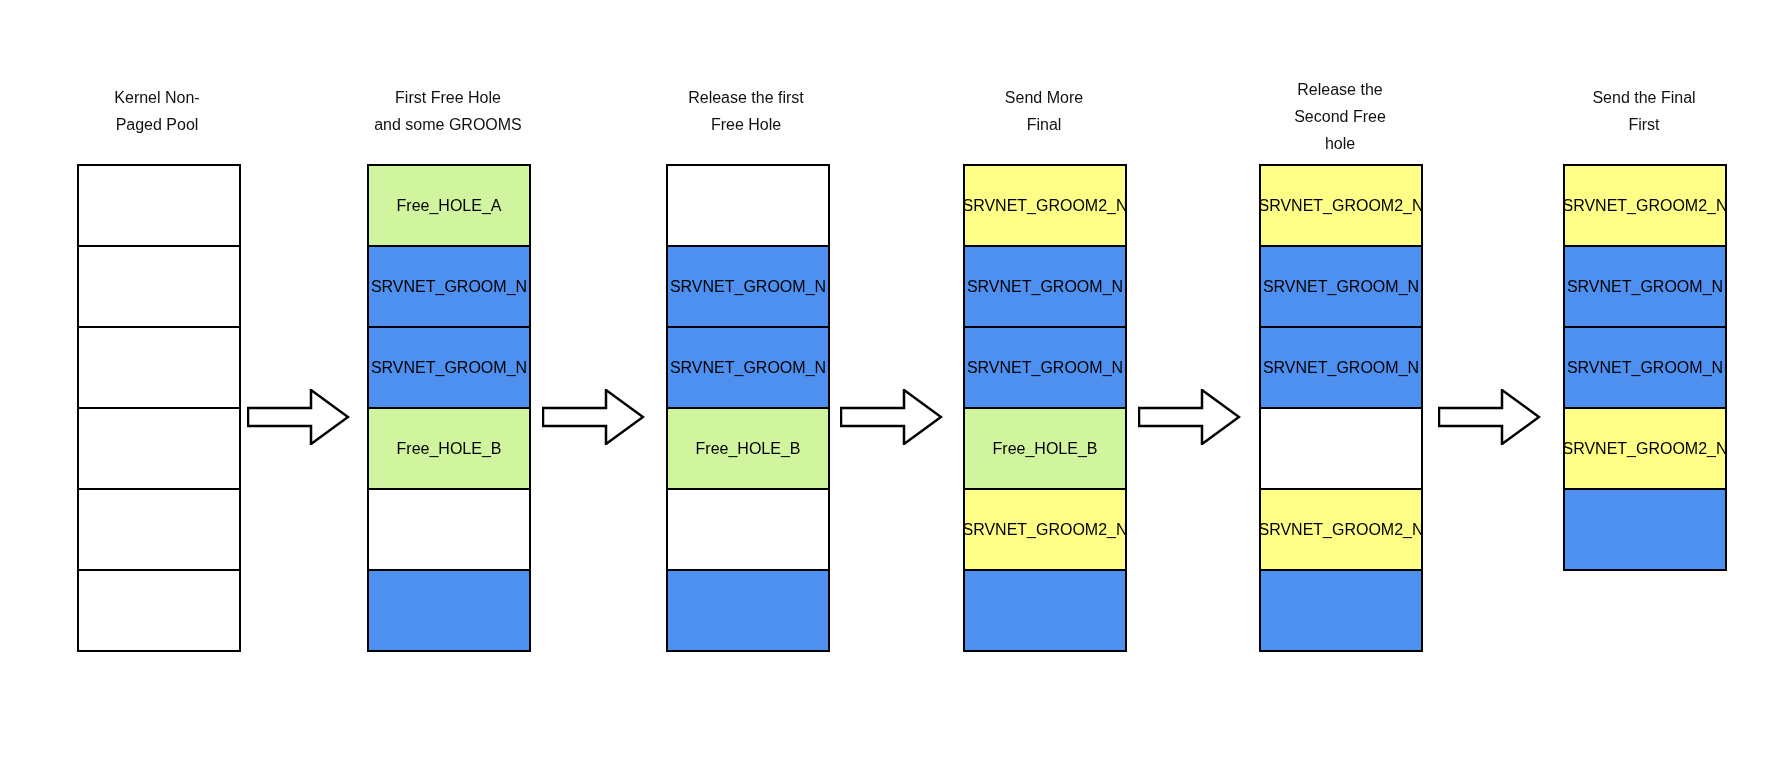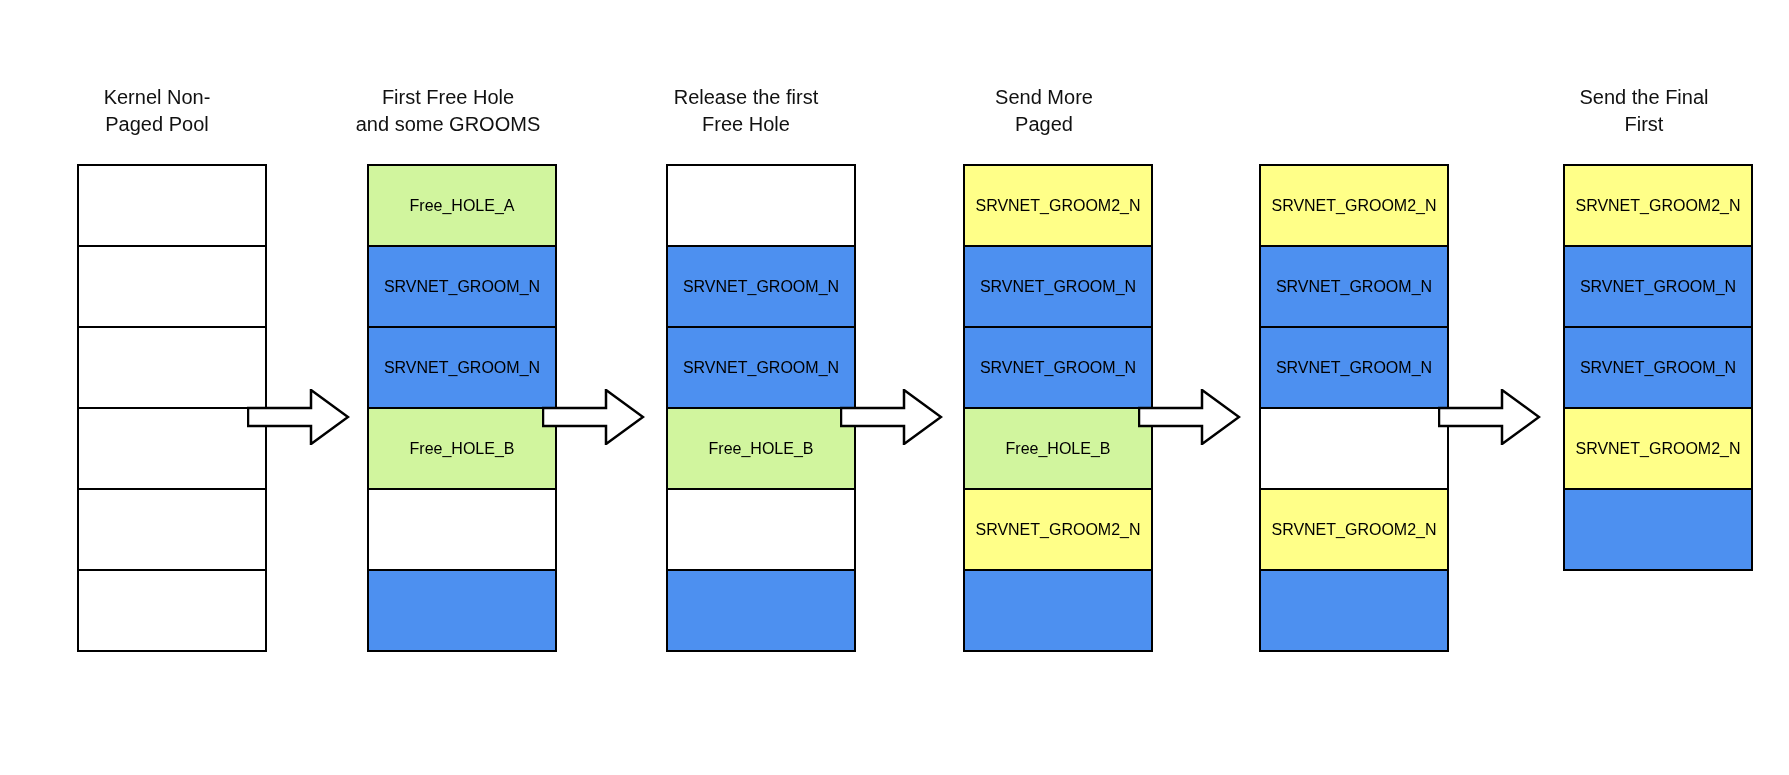--- a/index.html
+++ b/index.html
@@ -9,33 +9,33 @@
     height: 775px;
     background: #ffffff;
     overflow: hidden;
     font-family: "Liberation Sans", "DejaVu Sans", sans-serif;
     color: #000000;
   }
   .col-title {
     position: absolute;
     width: 240px;
     text-align: center;
-    font-size: 20px;
+    font-size: 16px;
     line-height: 27px;
     white-space: pre-line;
     color: #111111;
   }
   .memcol {
     position: absolute;
     top: 164px;
     width: 160px;
   }
   .cell {
     box-sizing: border-box;
-    width: 190px;
+    width: 164px;
     height: 83px;
     margin-top: -2px;
     border: 2px solid #000000;
     display: flex;
     align-items: center;
     justify-content: center;
     font-size: 16px;
     white-space: nowrap;
     overflow: visible;
     background: #ffffff;
@@ -54,21 +54,24 @@
 
 <div id="canvas">
 
   <div class="col-title" style="left:37px;  top:84px;">Kernel Non-
 Paged Pool</div>
   <div class="col-title" style="left:626px; top:84px;">Release the first
 Free Hole</div>
   <div class="col-title" style="left:328px; top:84px;">First Free Hole
 and some GROOMS</div>
   <div class="col-title" style="left:924px; top:84px;">Send More
-Paged</div>
+Final</div>
+  <div class="col-title" style="left:1220px;top:76px;">Release the
+Second Free
+hole</div>
   <div class="col-title" style="left:1524px;top:84px;">Send the Final
 First</div>
 
   <div class="memcol" style="left:77px;">
     <div class="cell" style="background: rgb(255, 255, 255);"></div>
     <div class="cell" style="background: rgb(255, 255, 255);"></div>
     <div class="cell" style="background: rgb(255, 255, 255);"></div>
     <div class="cell" style="background: rgb(255, 255, 255);"></div>
     <div class="cell" style="background: rgb(255, 255, 255);"></div>
     <div class="cell" style="background: rgb(255, 255, 255);"></div>

